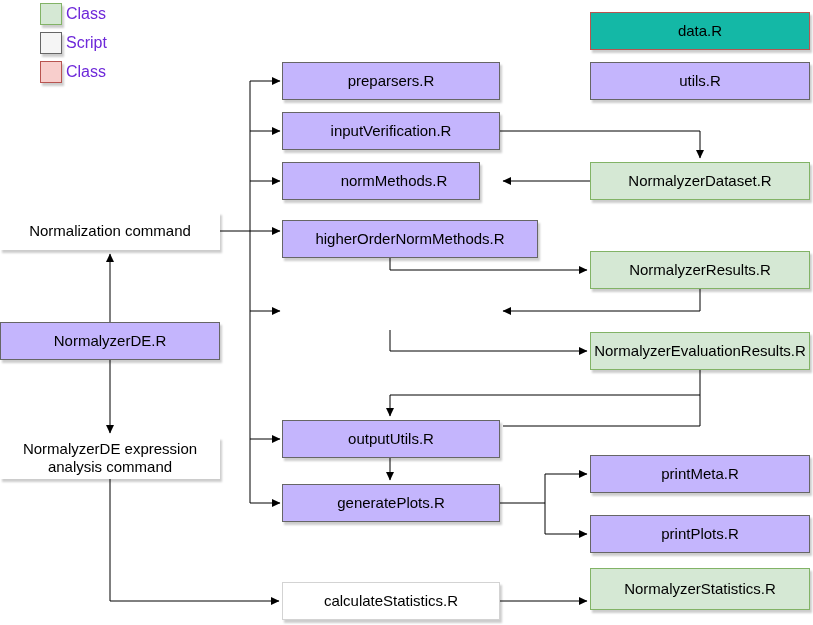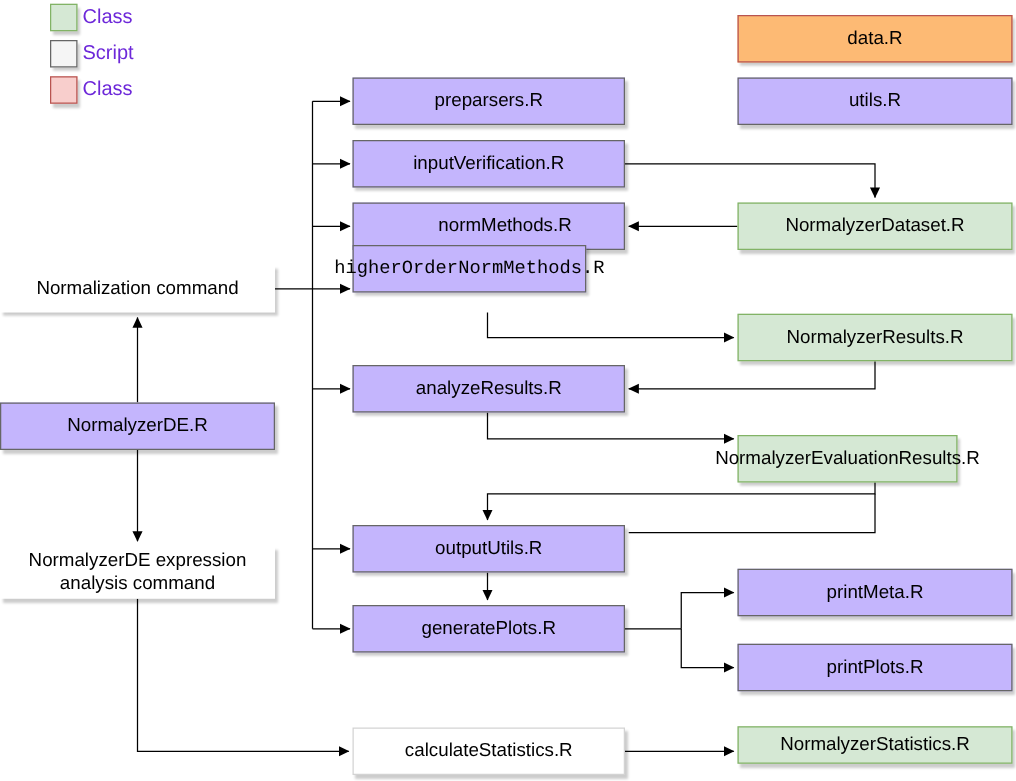--- a/index.html
+++ b/index.html
@@ -17,21 +17,21 @@
     display:flex;align-items:center;justify-content:center;
     text-align:center;
     font-size:15px;color:#000;
     background:#ffffff;
     box-shadow:2px 3px 2px rgba(0,0,0,0.2);
     z-index:1;
     line-height:1.2;
   }
   .node.script{background:#c4b5fd;border:1px solid #666666;}
   .node.cls{background:#d5e8d4;border:1px solid #82b366;}
-  .node.data{background:#fdba74;border:1px solid #b85450;}
+  .node.data{background:#14b8a6;border:1px solid #b85450;}
   .node.plain{background:#ffffff;border:none;}
   .node.lightborder{background:#ffffff;border:1px solid #d3d3d3;}
   .legend-swatch{
     position:absolute;width:22px;height:22px;box-sizing:border-box;
     box-shadow:2px 3px 2px rgba(0,0,0,0.2);z-index:1;
   }
   .legend-swatch.cls{background:#d5e8d4;border:1px solid #82b366;}
   .legend-swatch.script{background:#f5f5f5;border:1px solid #666666;}
   .legend-swatch.data{background:#f8cecc;border:1px solid #b85450;}
   .legend-label{
@@ -83,29 +83,28 @@
   <div class="legend-label" style="left:66px;top:32px;">Script</div>
   <div class="legend-swatch data" style="left:40px;top:61px;"></div>
   <div class="legend-label" style="left:66px;top:61px;">Class</div>
 
   <div class="node plain" style="left:0px;top:212px;width:220px;height:38px;">Normalization command</div>
   <div class="node script" style="left:0px;top:322px;width:220px;height:38px;text-align:center;">NormalyzerDE.R</div>
   <div class="node plain" style="left:0px;top:437px;width:220px;height:42px;">NormalyzerDE expression analysis command</div>
 
   <div class="node script" style="left:282px;top:62px;width:218px;height:38px;">preparsers.R</div>
   <div class="node script" style="left:282px;top:112px;width:218px;height:38px;">inputVerification.R</div>
-  <div class="node script" style="left:282px;top:162px;width:218px;height:38px;padding-left:26px;">normMethods.R</div>
-  <div class="node script" style="left:282px;top:196px;width:187px;height:38px;font-family:Liberation Mono, monospace;">higherOrderNormMethods.R</div>
-  <div class="node script" style="left:282px;top:292px;width:218px;height:38px;">analyzeResults.R</div>
+  <div class="node script" style="left:282px;top:162px;width:198px;height:38px;padding-left:26px;">normMethods.R</div>
+  <div class="node script" style="left:282px;top:220px;width:256px;height:38px;">higherOrderNormMethods.R</div>
   <div class="node script" style="left:282px;top:420px;width:218px;height:38px;">outputUtils.R</div>
   <div class="node script" style="left:282px;top:484px;width:218px;height:38px;">generatePlots.R</div>
   <div class="node lightborder" style="left:282px;top:582px;width:218px;height:38px;">calculateStatistics.R</div>
 
   <div class="node data" style="left:590px;top:12px;width:220px;height:38px;">data.R</div>
   <div class="node script" style="left:590px;top:62px;width:220px;height:38px;">utils.R</div>
   <div class="node cls" style="left:590px;top:162px;width:220px;height:38px;">NormalyzerDataset.R</div>
   <div class="node cls" style="left:590px;top:251px;width:220px;height:38px;">NormalyzerResults.R</div>
-  <div class="node cls" style="left:590px;top:348px;width:176px;height:38px;">NormalyzerEvaluationResults.R</div>
+  <div class="node cls" style="left:590px;top:332px;width:220px;height:38px;">NormalyzerEvaluationResults.R</div>
   <div class="node script" style="left:590px;top:455px;width:220px;height:38px;">printMeta.R</div>
   <div class="node script" style="left:590px;top:515px;width:220px;height:38px;">printPlots.R</div>
-  <div class="node cls" style="left:590px;top:581px;width:220px;height:30px;">NormalyzerStatistics.R</div>
+  <div class="node cls" style="left:590px;top:568px;width:220px;height:42px;">NormalyzerStatistics.R</div>
 
 </div>
 
 </body></html>

